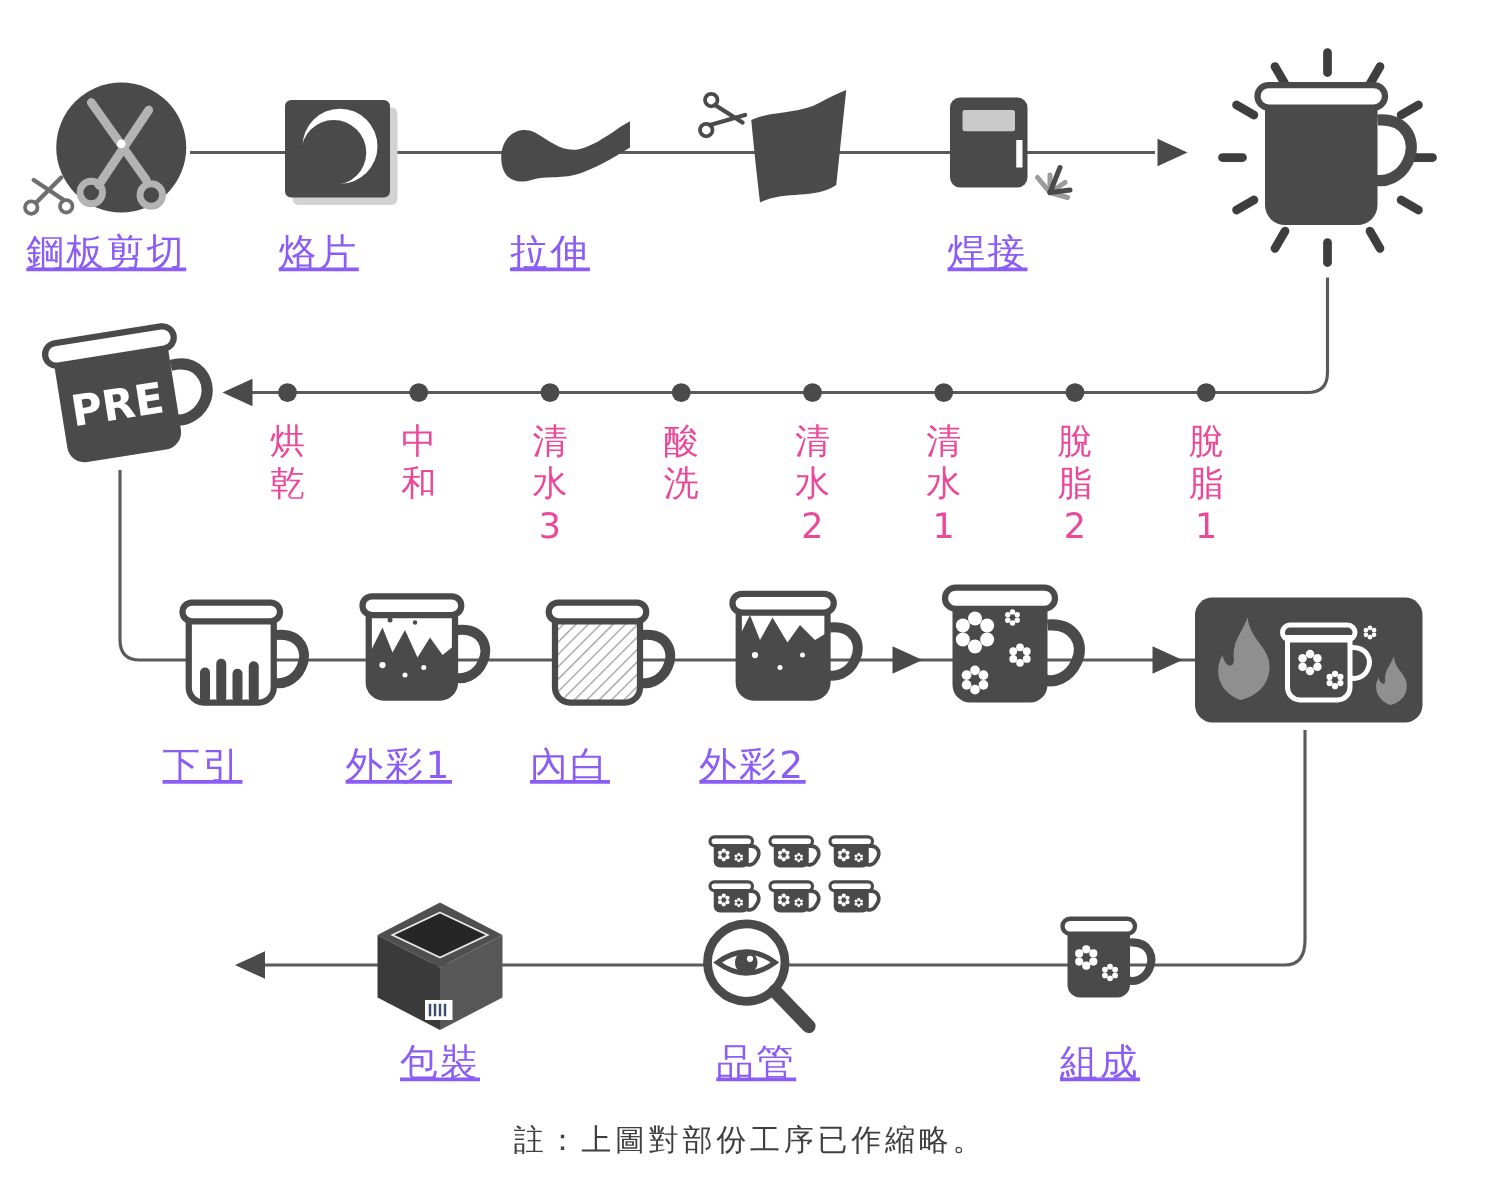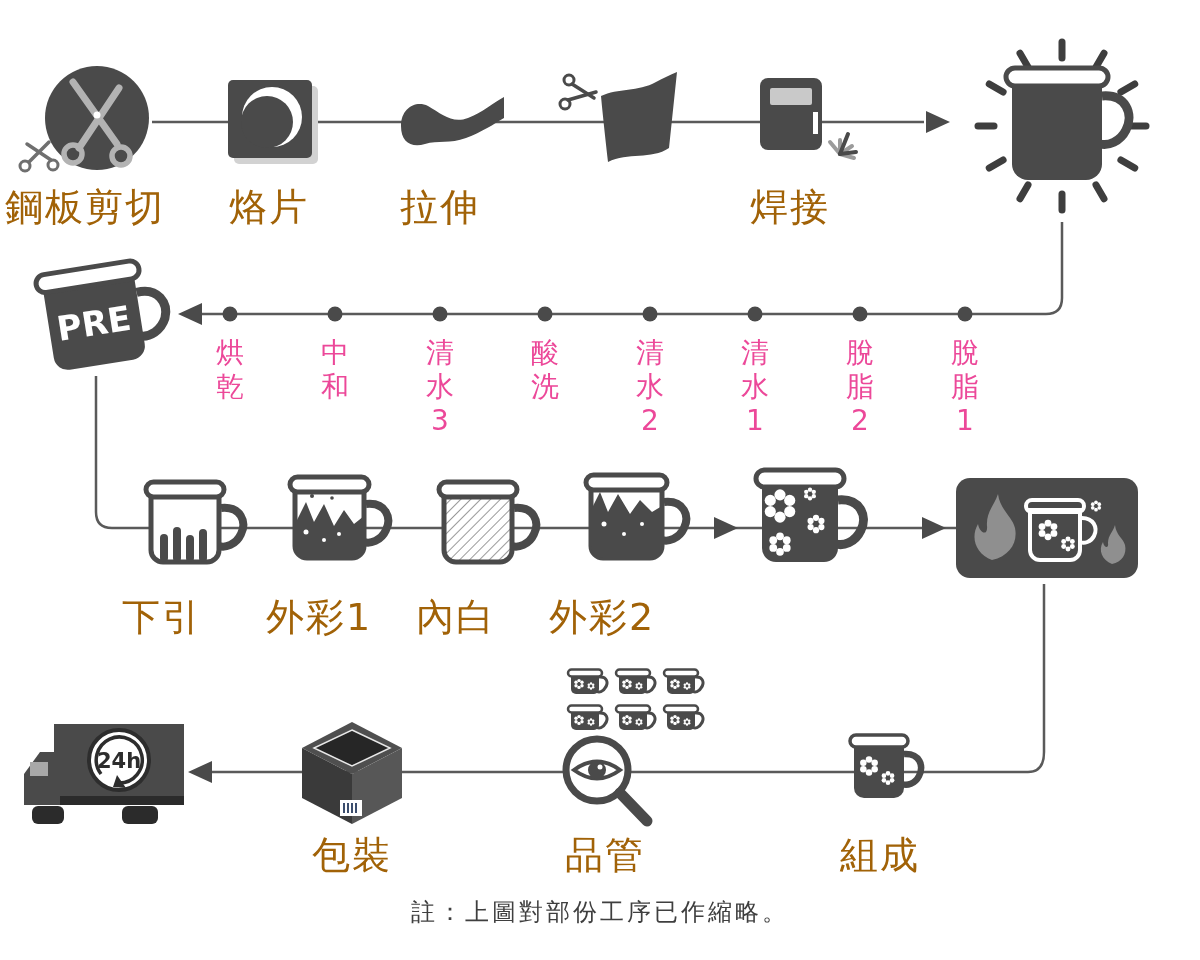--- a/index.html
+++ b/index.html
@@ -2,22 +2,22 @@
 <html><head>
 <meta charset="utf-8">
 <style>
   * { margin:0; padding:0; box-sizing:border-box; }
   html,body { background:#ffffff; }
   body { font-family:"DejaVu Sans","Liberation Sans",sans-serif; }
   .canvas { position:relative; width:1200px; height:960px; background:#ffffff; overflow:hidden; color:#3b3b3b; }
   .bg { position:absolute; left:0; top:0; z-index:0; }
   .icon { position:absolute; z-index:2; }
   .icon svg { width:100%; height:100%; display:block; overflow:visible; }
-  .hlabel { position:absolute; z-index:2; transform:translateX(-50%); font-size:38px; font-weight:500;
-            letter-spacing:2px; white-space:nowrap; color:#a16207; }
+  .hlabel { position:absolute; z-index:2; transform:translateX(-50%); font-size:30px; font-weight:500;
+            letter-spacing:2px; white-space:nowrap; color:#8b5cf6;text-decoration:underline; }
   .vlabel { position:absolute; z-index:2; transform:translateX(-50%); width:34px; font-size:28px; font-weight:500;
             line-height:1.22; text-align:center; word-break:break-all; color:#ec4899; }
   .footnote { position:absolute; z-index:2; left:50%; transform:translateX(-50%); top:896px;
               font-size:24px; letter-spacing:3px; color:#3f3f3f; white-space:nowrap; }
   .pre-tilt { transform:rotate(-9deg); }
 </style>
 </head>
 <body>
 
 <div class="canvas">
@@ -247,34 +247,20 @@
         <path d="M126 42 C140 41 144 52 140 60 C137 66 130 68 126 66"></path>
       </g>
       <g fill="#ffffff">
         <use href="#flower" transform="translate(94 54) scale(1.1)"></use>
         <use href="#flower" transform="translate(114 68) scale(0.8)"></use>
         <use href="#flower" transform="translate(142 30) scale(0.6)"></use>
       </g>
     </svg>
   </div>
 
-  <div class="icon" style="left:18px; top:712px; width:172px; height:122px">
-    <svg viewBox="0 0 172 122">
-      <rect x="36" y="12" width="130" height="72" fill="#4a4a4a"></rect>
-      <rect x="36" y="84" width="130" height="9" fill="#2b2b2b"></rect>
-      <path d="M6 93 V62 L22 40 H42 V93 Z" fill="#4a4a4a"></path>
-      <rect x="12" y="50" width="18" height="14" fill="#a8a8a8"></rect>
-      <rect x="14" y="94" width="32" height="18" rx="6" fill="#2b2b2b"></rect>
-      <rect x="104" y="94" width="36" height="18" rx="6" fill="#2b2b2b"></rect>
-      <circle cx="101" cy="48" r="30" fill="#ffffff" stroke="#2d2d2d" stroke-width="4"></circle>
-      <path d="M83 62 A23 23 0 1 1 101 71" fill="none" stroke="#2d2d2d" stroke-width="3.5"></path>
-      <polygon points="95,75 108,76 99,63" fill="#2d2d2d"></polygon>
-      <text x="101" y="56" text-anchor="middle" font-size="21" font-weight="bold" fill="#2d2d2d">24h</text>
-    </svg>
-  </div>
 
   <div class="icon" style="left:298px; top:718px; width:108px; height:110px">
     <svg viewBox="0 0 108 110">
       <polygon points="54,4 104,30 54,56 4,30" fill="#4f4f4f"></polygon>
       <polygon points="54,12 92,30 54,48 16,30" fill="#262626" stroke="#e8e8e8" stroke-width="1.5"></polygon>
       <polygon points="4,30 54,56 54,106 4,80" fill="#3a3a3a"></polygon>
       <polygon points="104,30 54,56 54,106 104,80" fill="#575757"></polygon>
       <rect x="42" y="82" width="22" height="16" fill="#ffffff"></rect>
       <g stroke="#3c4e6e" stroke-width="2">
         <line x1="46" y1="85" x2="46" y2="95"></line>
@@ -370,21 +356,21 @@
       <path d="M12 14 H62 V58 a10 10 0 0 1 -10 10 H22 a10 10 0 0 1 -10 -10 Z" fill="#4a4a4a"></path>
       <rect x="8" y="5" width="58" height="12" rx="6" fill="#ffffff" stroke="#4a4a4a" stroke-width="3.5"></rect>
       <g fill="#ffffff">
         <use href="#flower" transform="translate(27 36) scale(1.05)"></use>
         <use href="#flower" transform="translate(46 48) scale(0.75)"></use>
       </g>
     </svg>
   </div>
 
   <div class="hlabel" style="left:85px; top:182px">鋼板剪切</div>
-  <div class="hlabel" style="left:269px; top:182px">烙片</div>
+  <div class="hlabel" style="left:255px; top:182px">烙片</div>
   <div class="hlabel" style="left:440px; top:182px">拉伸</div>
   <div class="hlabel" style="left:790px; top:182px">焊接</div>
 
   <div class="vlabel" style="left:230px; top:336px">烘乾</div>
   <div class="vlabel" style="left:335px; top:336px">中和</div>
   <div class="vlabel" style="left:440px; top:336px">清水3</div>
   <div class="vlabel" style="left:545px; top:336px">酸洗</div>
   <div class="vlabel" style="left:650px; top:336px">清水2</div>
   <div class="vlabel" style="left:755px; top:336px">清水1</div>
   <div class="vlabel" style="left:860px; top:336px">脫脂2</div>

